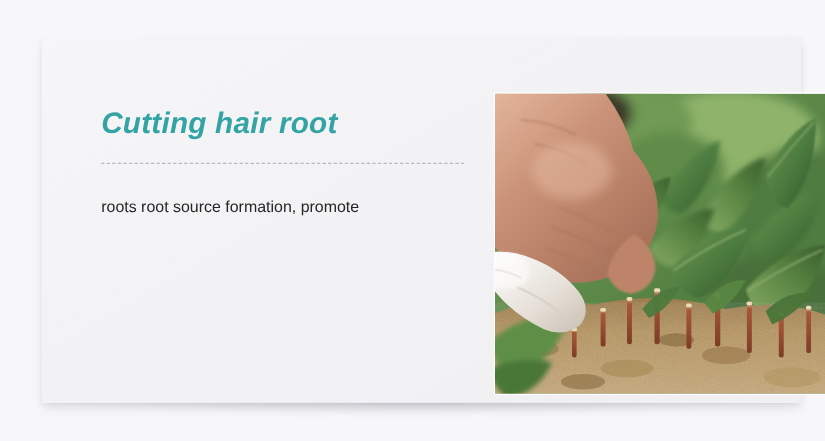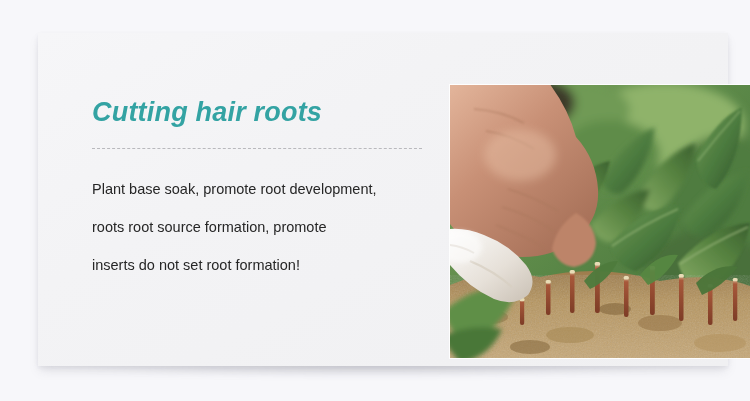--- a/index.html
+++ b/index.html
@@ -108,28 +108,26 @@
 <body>
 
 <div class="stage">
 
   <div class="card-shadow"></div>
 
   <div class="promo-card">
 
     <div class="text-col">
 
-      <h1 class="promo-title">Cutting hair roots</h1>
+      <h1 class="promo-title">Cutting hair root</h1>
 
       <div class="divider"></div>
 
       <div class="promo-body">
-        <span class="line">Plant base soak, promote root development,</span>
         <span class="line">roots root source formation, promote</span>
-        <span class="line">inserts do not set root formation!</span>
       </div>
 
     </div>
 
     <div class="photo-frame">
       <svg class="photo" viewBox="0 0 303 273" preserveAspectRatio="xMidYMid slice">
         <defs>
           <linearGradient id="bgLeaf" x1="0" y1="0" x2="1" y2="1">
             <stop offset="0%" stop-color="#7fa55f"></stop>
             <stop offset="45%" stop-color="#5d8a49"></stop>

